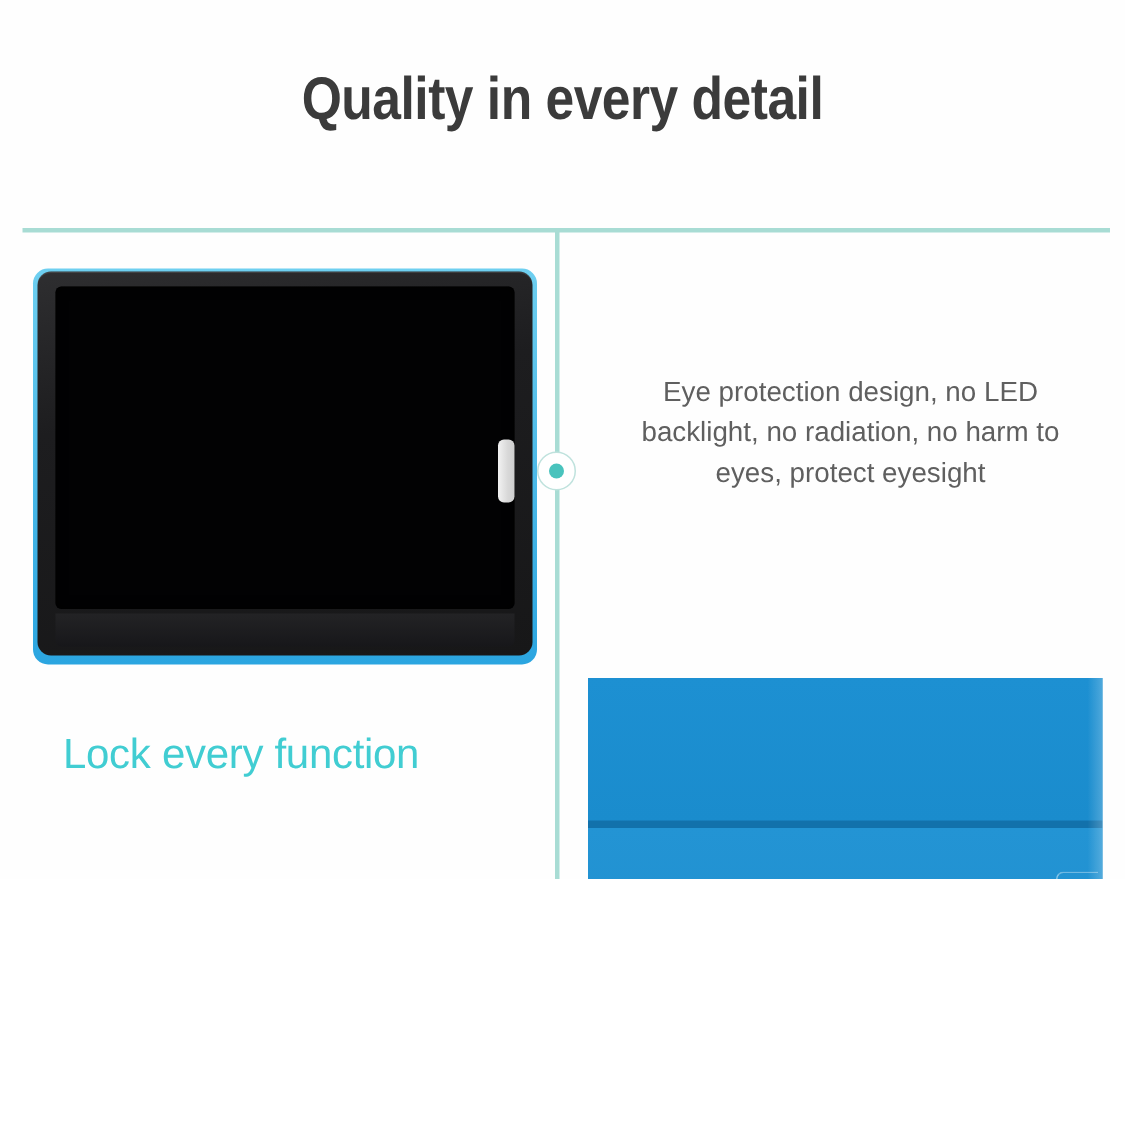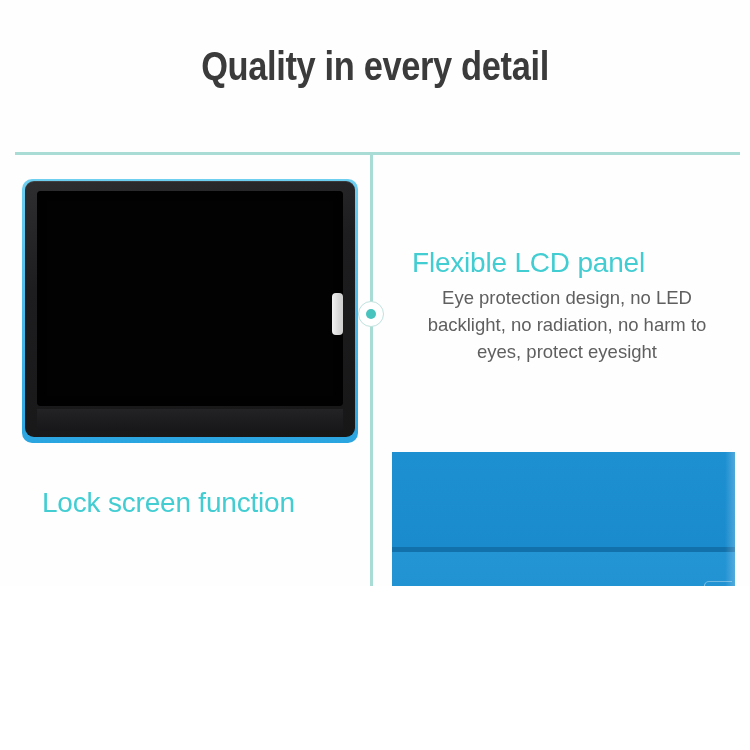--- a/index.html
+++ b/index.html
@@ -289,21 +289,20 @@
     <div class="panel-seam"></div>
     <div class="panel-bottom"></div>
     <div class="panel-edge-right"></div>
     <div class="panel-flap"></div>
     <div class="panel-port"></div>
     <div class="panel-notch"></div>
     <div class="panel-notch-split"></div>
   </div>
 
   <div class="block block-right">
-    <h2 class="block-heading">Flexible LCD panel</h2>
     <p class="block-body">Eye protection design, no LED backlight, no radiation, no harm to eyes, protect eyesight</p>
   </div>
 
   <div class="block block-left">
-    <h2 class="block-heading">Lock screen function</h2>
+    <h2 class="block-heading">Lock every function</h2>
   </div>
 
 </div>
 
 </body></html>

